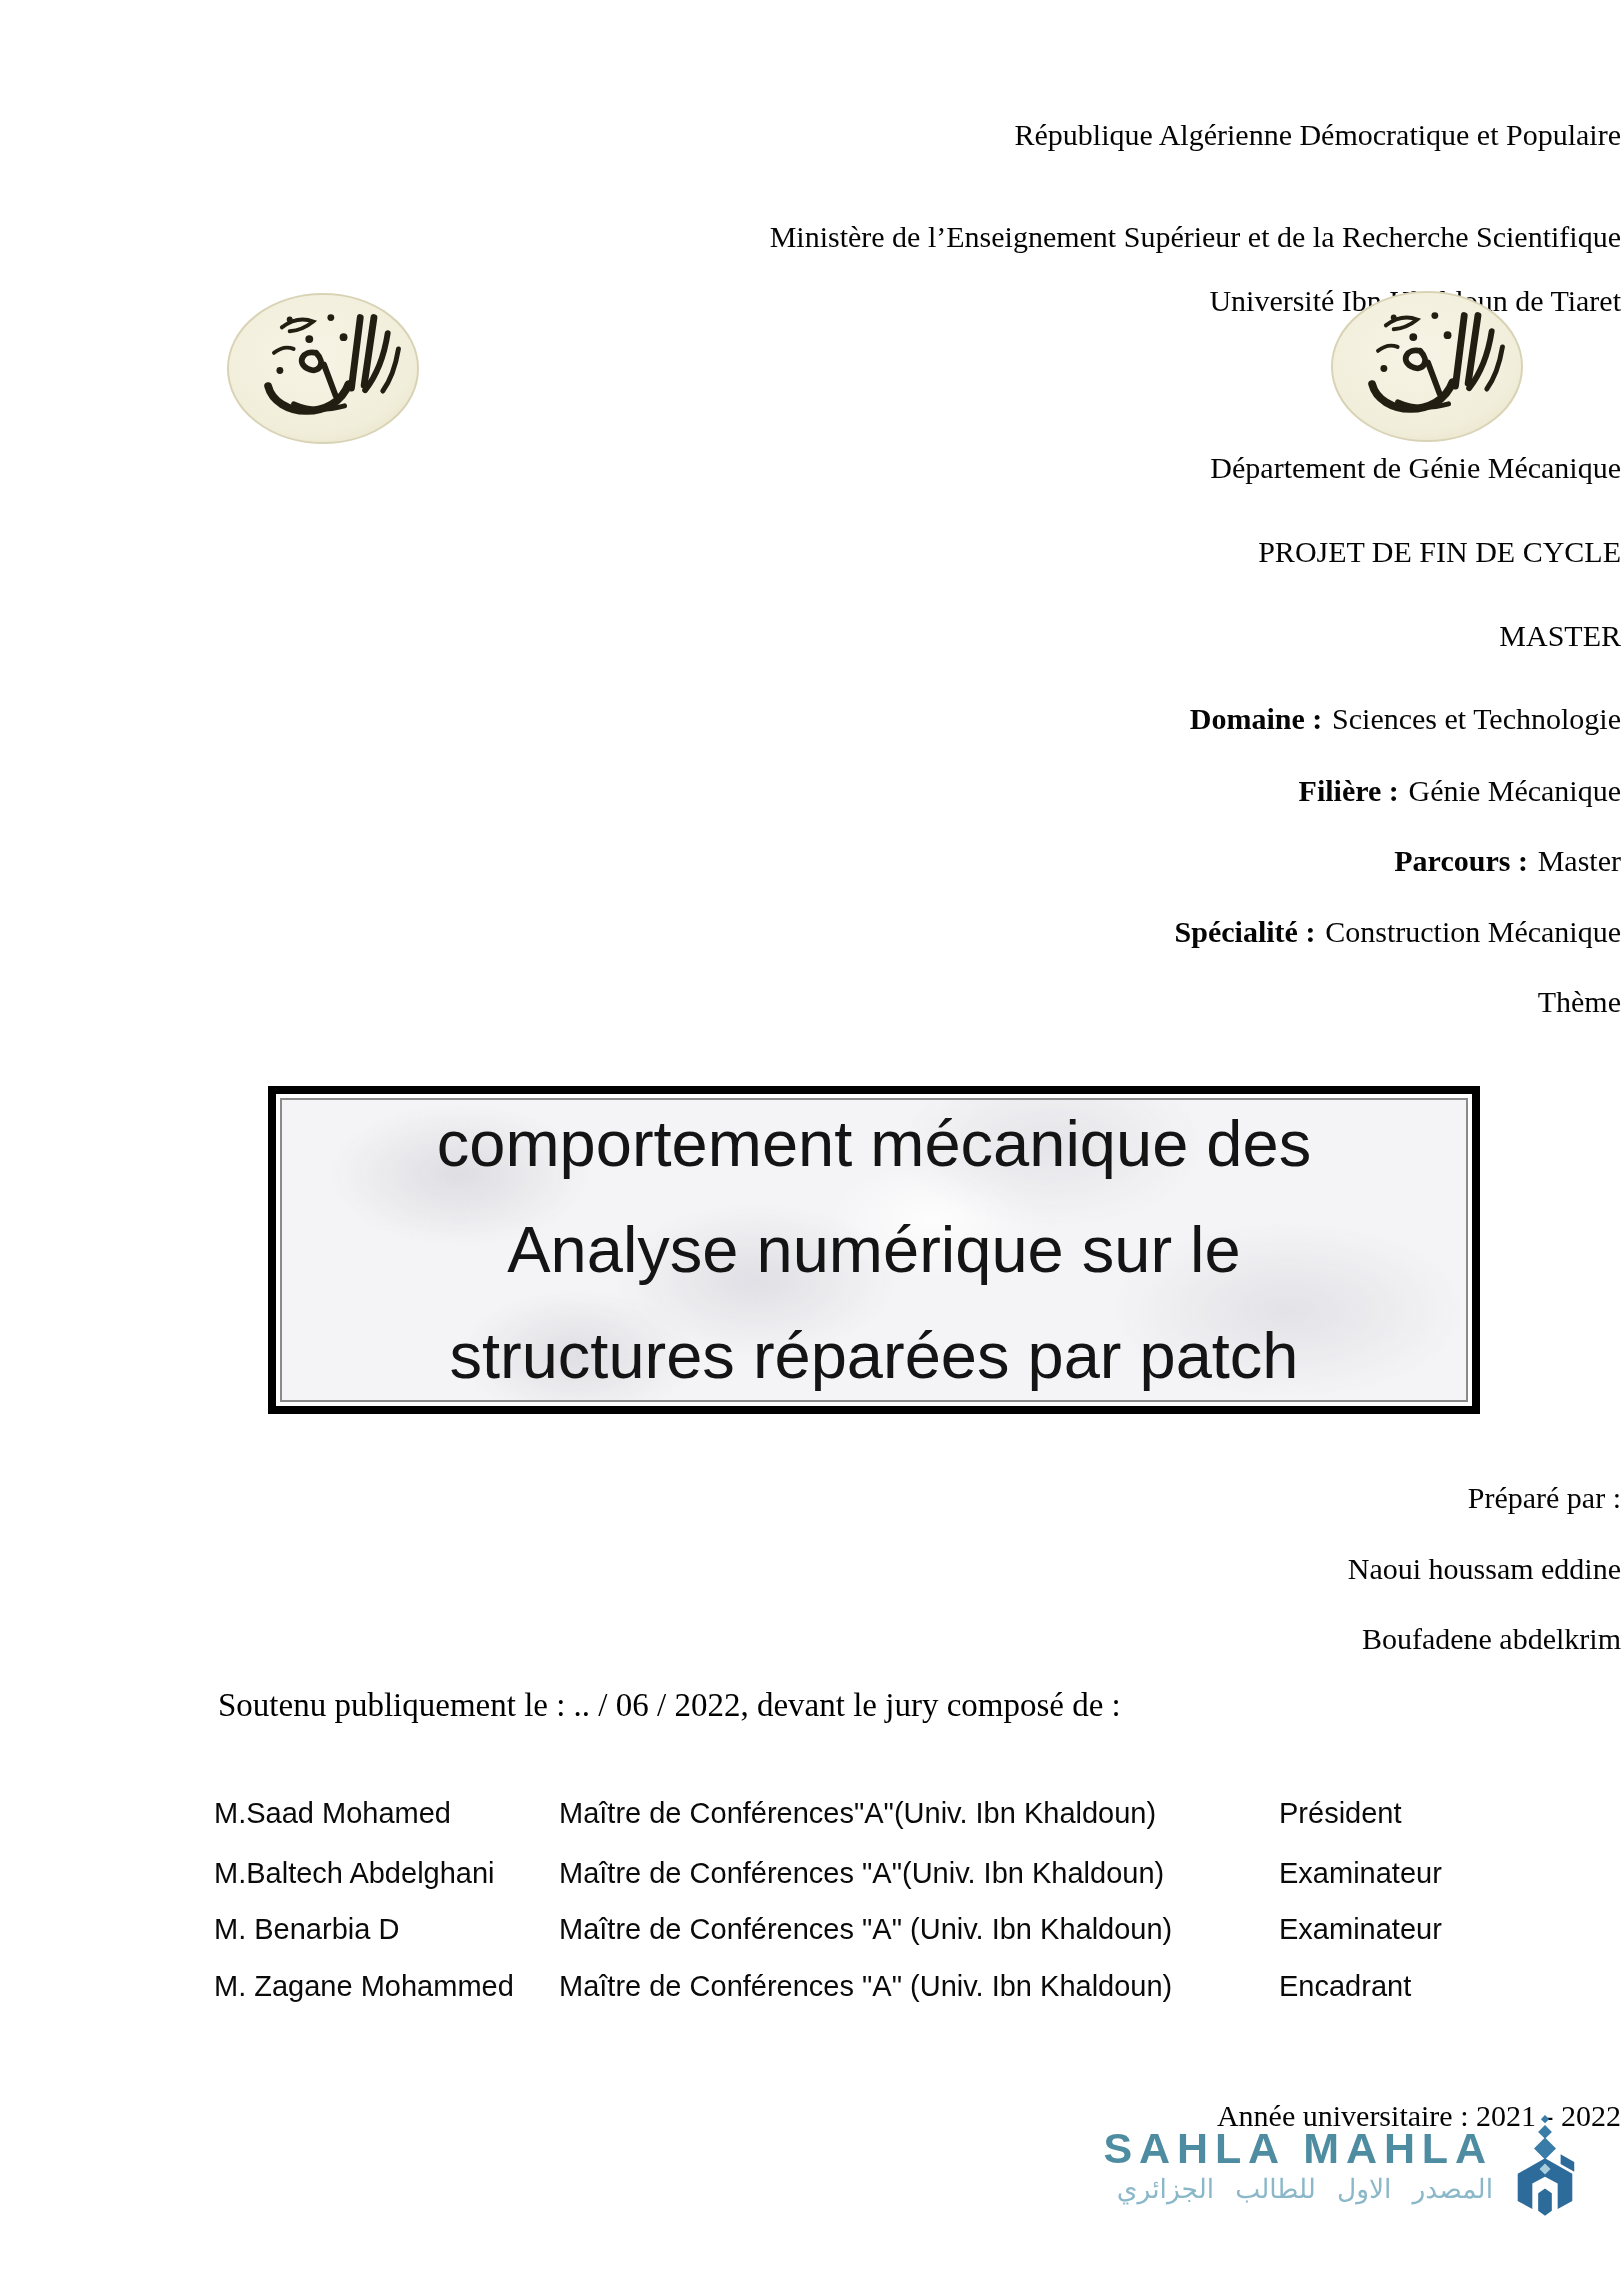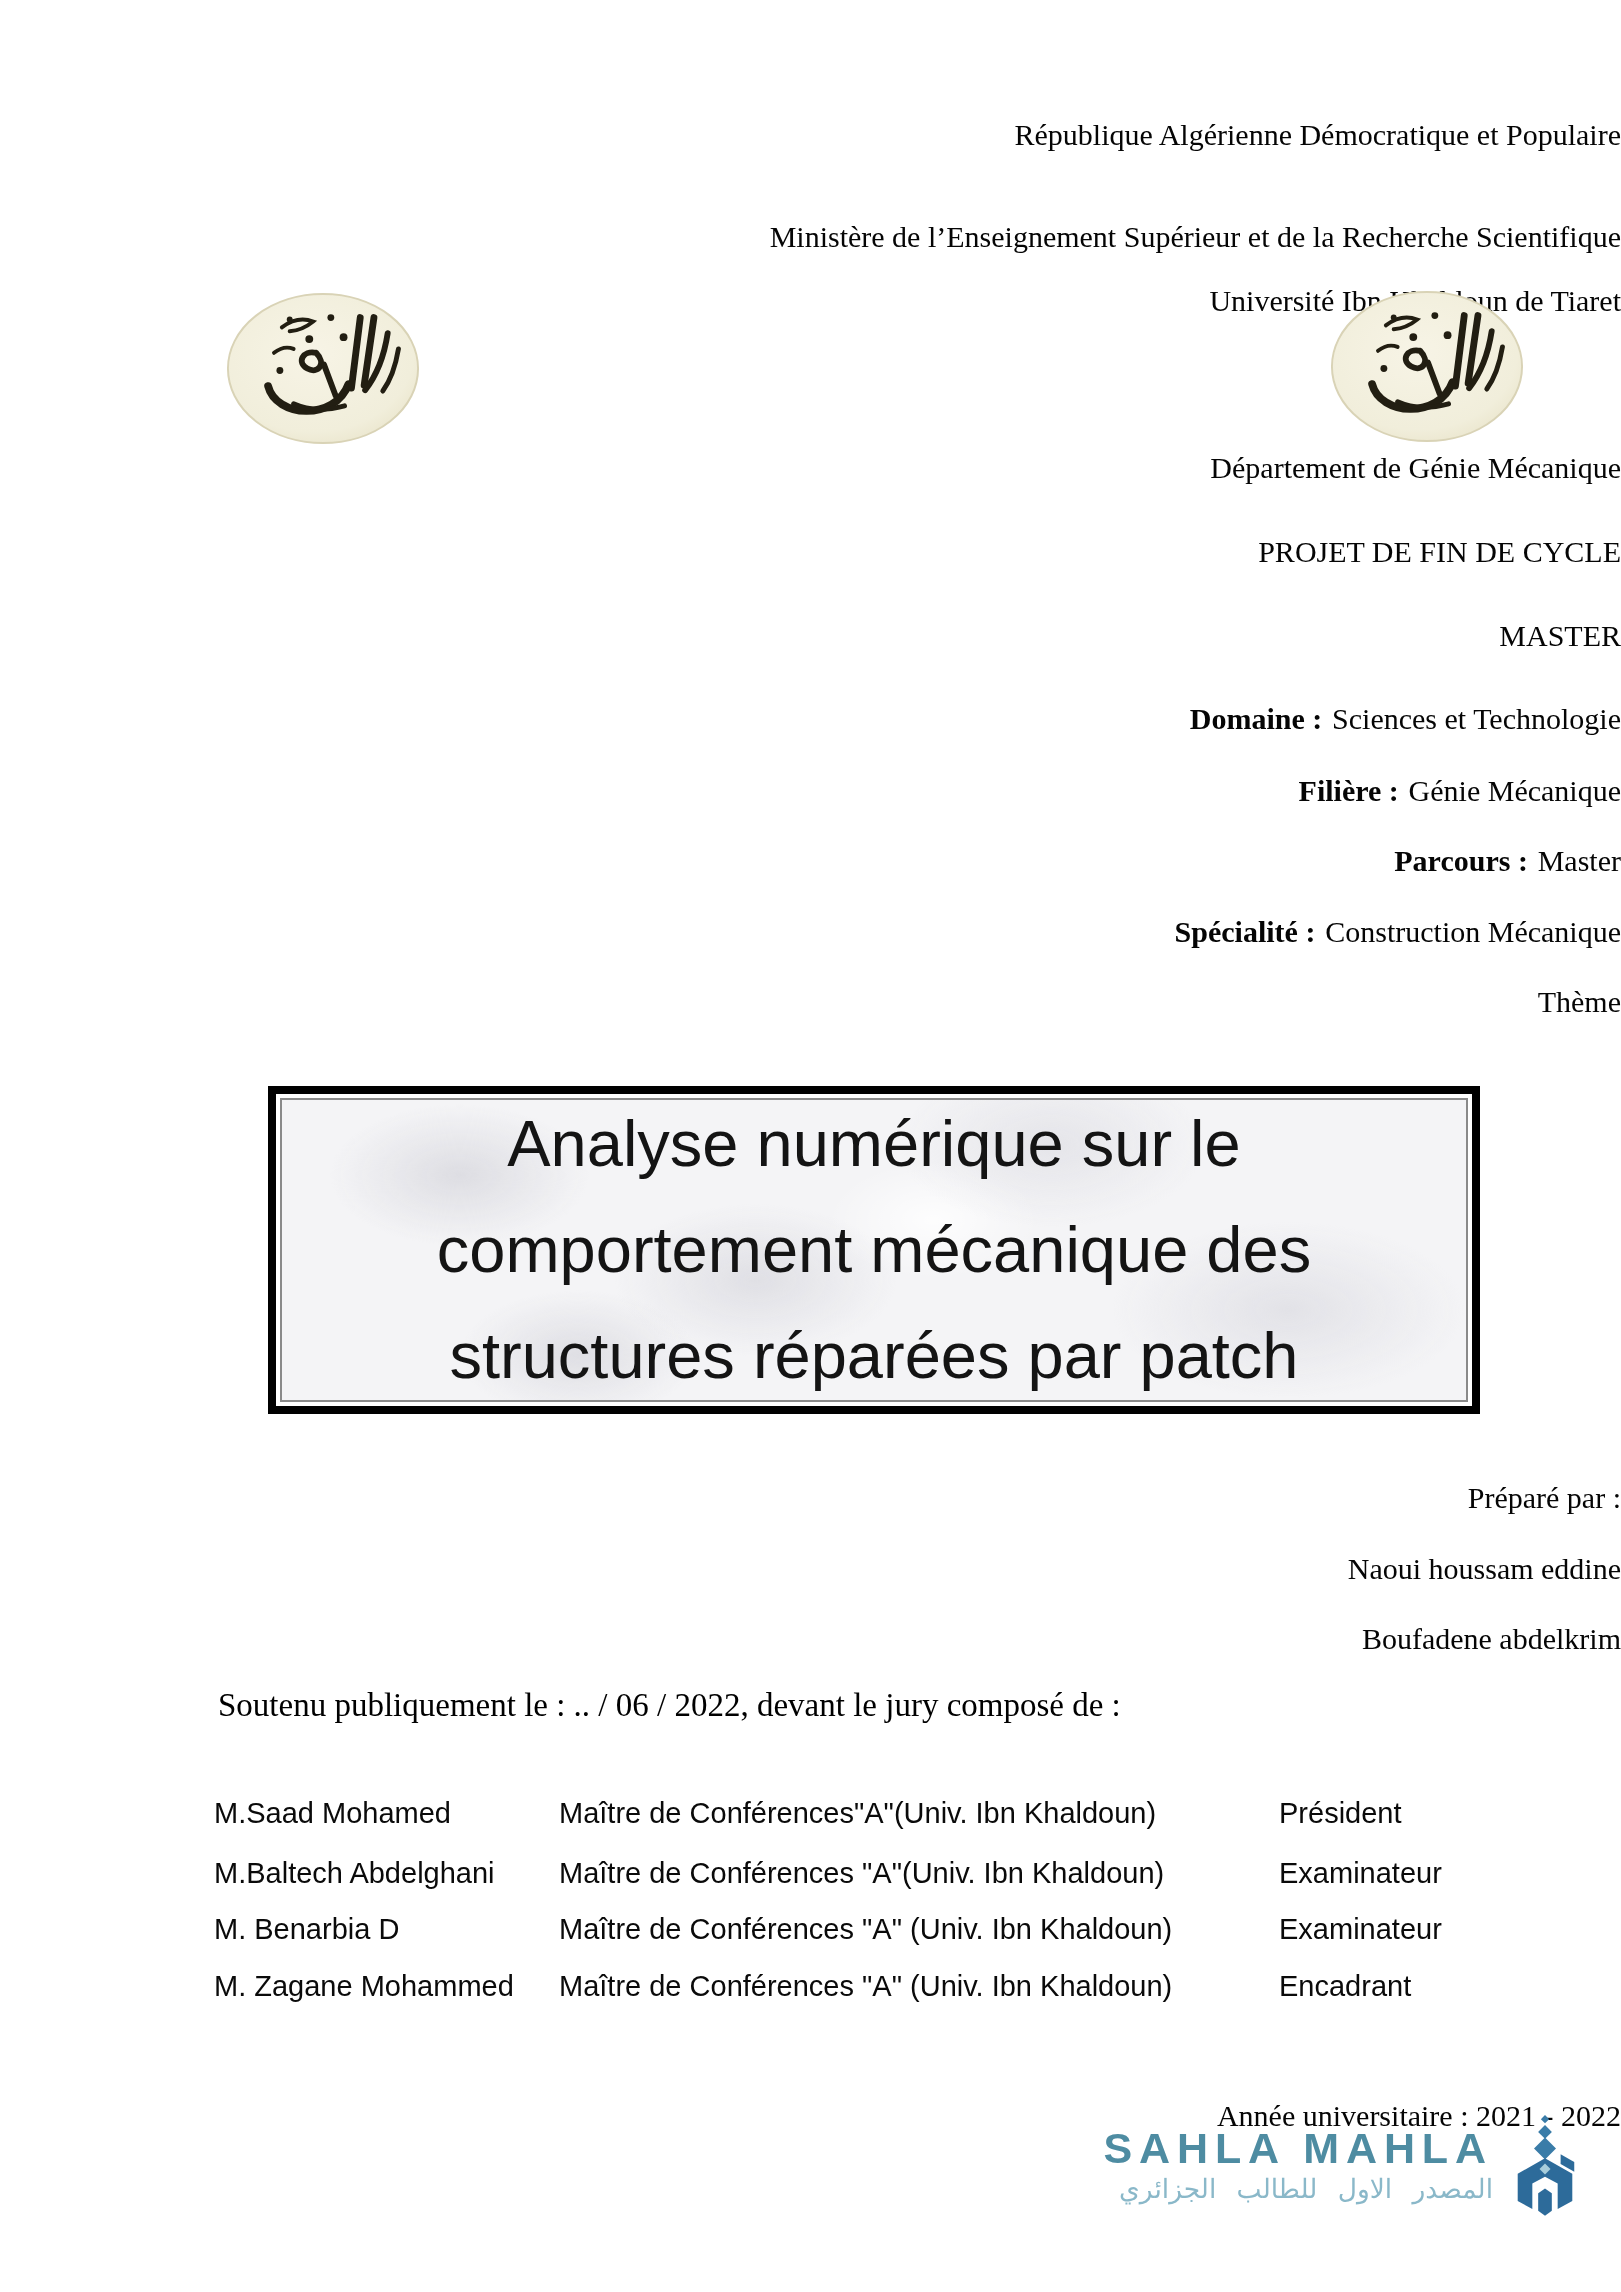--- a/index.html
+++ b/index.html
@@ -68,21 +68,21 @@
     position:absolute;top:2115px;right:37px;
     display:flex;align-items:center;gap:13px;
   }
   .brand-text{display:flex;flex-direction:column;align-items:flex-end;}
   .brand-name{
     font-family:"Liberation Sans", sans-serif;
     font-weight:bold;font-size:43px;line-height:47px;
     letter-spacing:6.9px;white-space:nowrap;
   }
   .brand-tagline{
-    font-family:Liberation Serif, serif;
+    font-family:Liberation Sans, sans-serif;
     font-size:26.5px;line-height:35px;word-spacing:13.7px;white-space:nowrap;
     direction:rtl;
   }
   .brand-icon{width:78px;height:102px;flex:0 0 auto;}
 </style>
 </head>
 <body>
 
 <div class="page">
 
@@ -160,22 +160,22 @@
   <div class="line" style="top:841px">
     <span class="fld-label">Parcours :</span><span>Master</span>
   </div>
   <div class="line" style="top:912px">
     <span class="fld-label">Spécialité :</span><span>Construction Mécanique</span>
   </div>
   <div class="line bold" style="top:982px">Thème</div>
 
   <div class="title-box">
     <div class="title-box-inner">
+      <div class="title-line">comportement mécanique des</div>
       <div class="title-line">Analyse numérique sur le</div>
-      <div class="title-line">comportement mécanique des</div>
       <div class="title-line">structures réparées par patch</div>
     </div>
   </div>
 
   <div class="line" style="top:1478px">Préparé par :</div>
   <div class="line" style="top:1549px">Naoui houssam eddine</div>
   <div class="line" style="top:1619px">Boufadene abdelkrim</div>
 
   <div class="soutenu">Soutenu publiquement le : .. / 06 / 2022, devant le jury composé de :</div>
 

